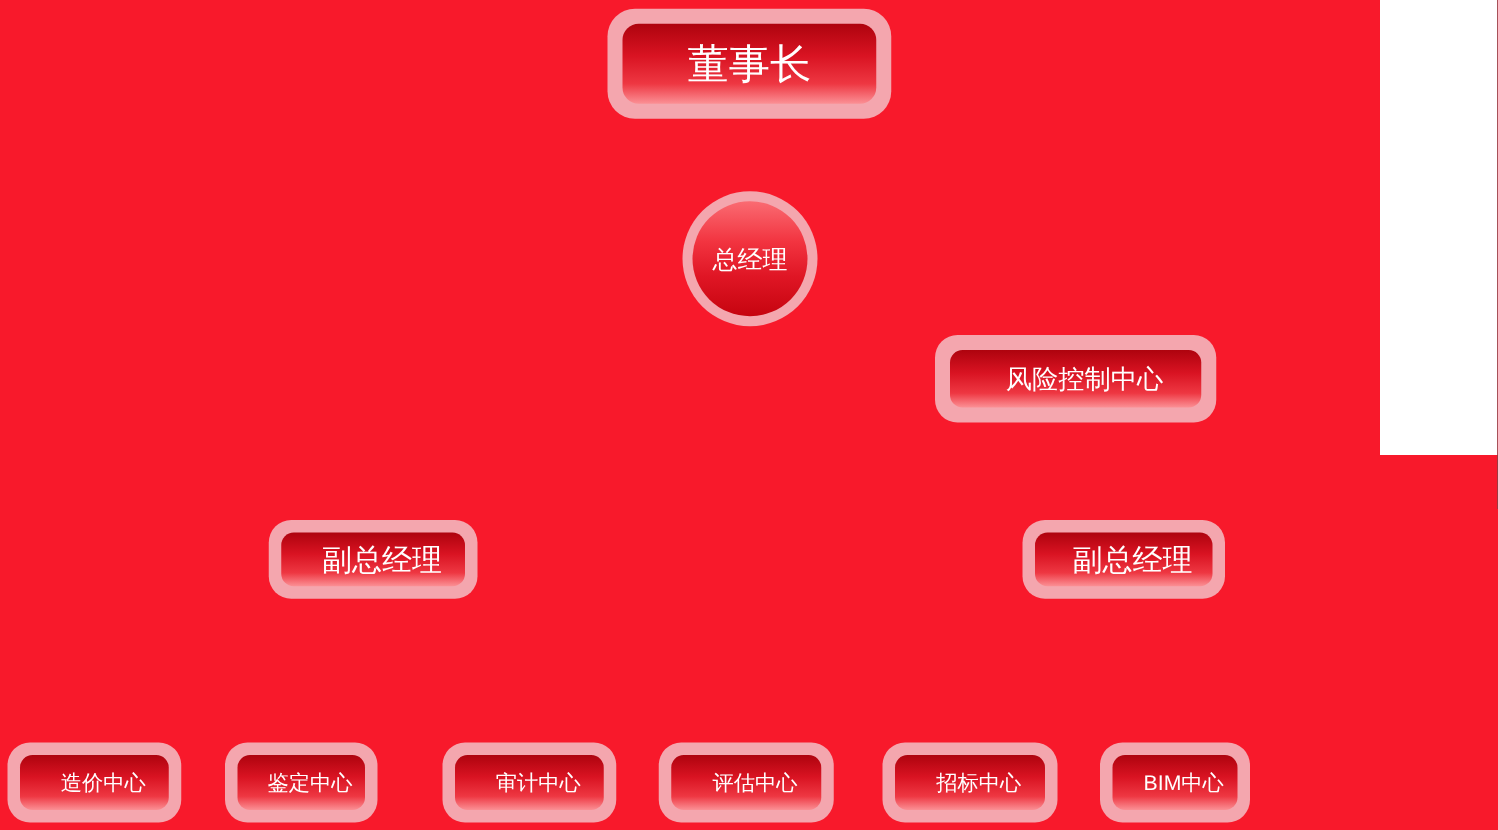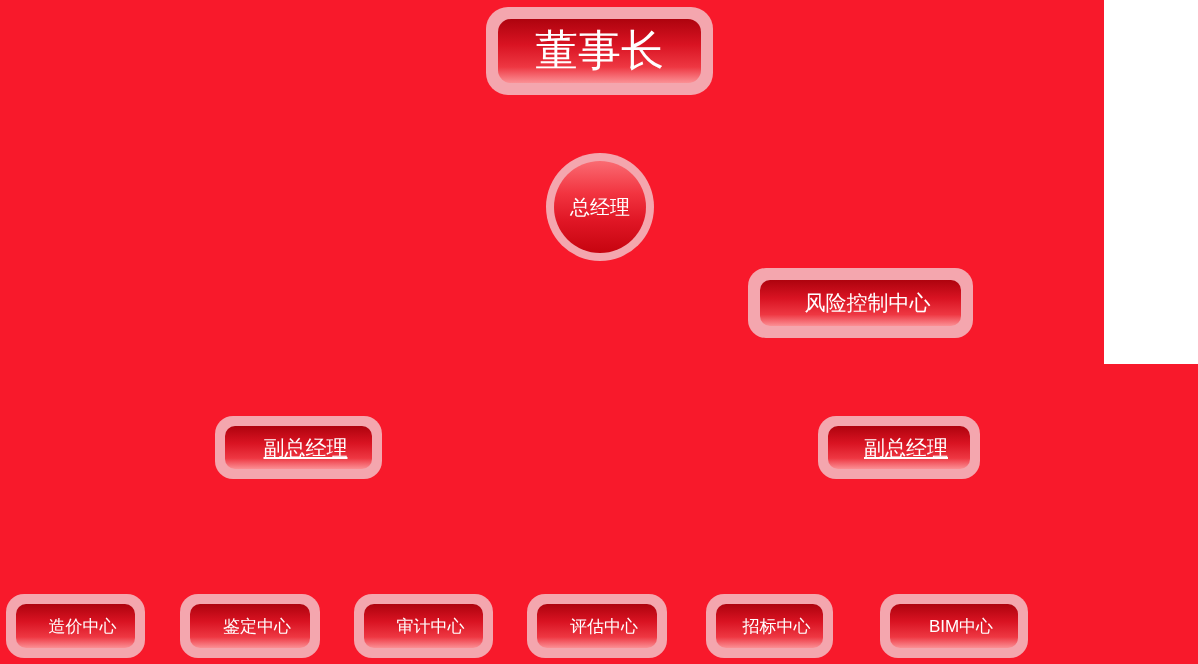--- a/index.html
+++ b/index.html
@@ -27,47 +27,47 @@
     display:flex;align-items:center;justify-content:center;
     color:#ffffff;
     white-space:nowrap;
     background:linear-gradient(180deg,#ae030e 0%,#d91322 40%,#ee3742 75%,#fb9095 100%);
   }
   
   .rect{border-radius:18px;padding:10px;}
   .rect .inner{border-radius:10px;padding-left:14px;}
 
   .chairman{left:486px;top:7px;width:227px;height:88px;padding:12px;border-radius:22px;}
-  .chairman .inner{font-size:43px;border-radius:13px;}
+  .chairman .inner{font-size:33px;border-radius:13px;}
 
   .circle{
     left:546px;top:153px;width:108px;height:108px;
     border-radius:50%;padding:8px;
   }
   .circle .inner{
     border-radius:50%;
     font-size:20px;
     background:linear-gradient(180deg,#fa6b72 0%,#f23440 35%,#e01625 65%,#c6040f 100%);
   }
 
   .risk{left:748px;top:268px;width:225px;height:70px;padding:12px;}
   .risk .inner{font-size:21px;}
 
   .deputy-left{left:215px;top:416px;width:167px;height:63px;}
   .deputy-right{left:818px;top:416px;width:162px;height:63px;}
-  .deputy-left .inner,.deputy-right .inner{font-size:21px;text-decoration:underline;}
+  .deputy-left .inner,.deputy-right .inner{font-size:24px;}
 
   .dept{top:594px;height:64px;}
   .dept .inner{font-size:17px;}
   .dept-0{left:6px;width:139px;}
-  .dept-1{left:180px;width:140px;}
+  .dept-1{left:180px;width:122px;}
   .dept-2{left:354px;width:139px;}
   .dept-3{left:527px;width:140px;}
-  .dept-4{left:706px;width:127px;}
-  .dept-5{left:880px;width:148px;}
+  .dept-4{left:706px;width:140px;}
+  .dept-5{left:880px;width:120px;}
   .dept-6{left:1054px;width:139px;}
 </style>
 </head>
 <body>
 
 <div class="stage">
 
   <div class="white-panel"></div>
 
   <div class="node chairman">

